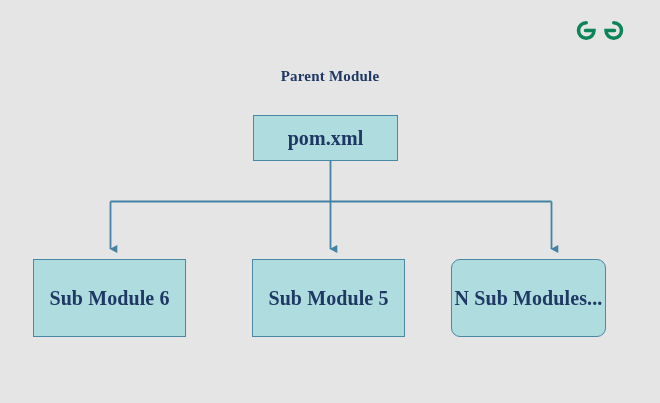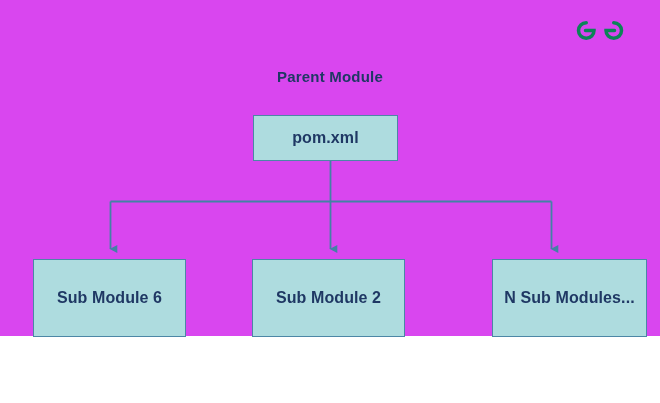--- a/index.html
+++ b/index.html
@@ -9,22 +9,23 @@
   body {
     width: 660px;
     height: 403px;
     background: #ffffff;
     font-family: "Liberation Sans", sans-serif;
     overflow: hidden;
   }
   #canvas {
     position: relative;
     width: 660px;
-    height: 336px;
-    background: #d946ef;
+    height: 403px;
+    background: #e5e5e5;
+    font-family: Liberation Serif, serif;
   }
 
   
   .logo {
     position: absolute;
     left: 576px;
     top: 13px;
     width: 48px;
     height: 30px;
   }
@@ -47,31 +48,31 @@
   .node {
     position: absolute;
     box-sizing: border-box;
     background: #aedcdf;
     border: 1.5px solid #4c87a6;
     display: flex;
     align-items: center;
     justify-content: center;
   }
   .node-label {
-    font-size: 16px;
+    font-size: 20px;
     font-weight: bold;
     color: #1f3864;
     white-space: nowrap;
     letter-spacing: 0.1px;
   }
 
   #node-parent  { left: 253px; top: 115px; width: 145px; height: 46px; }
   #node-sub1    { left: 33px;  top: 259px; width: 153px; height: 78px; }
   #node-sub2    { left: 252px; top: 259px; width: 153px; height: 78px; }
-  #node-subn    { left: 492px; top: 259px; width: 155px; height: 78px; }
+  #node-subn    { left: 451px; top: 259px; width: 155px; height: 78px; border-radius: 9px; }
 
   
   #connectors {
     position: absolute;
     left: 0;
     top: 0;
     width: 660px;
     height: 403px;
   }
 </style>
@@ -102,21 +103,21 @@
 
   <div class="node" id="node-parent">
     <span class="node-label">pom.xml</span>
   </div>
 
   <div class="node" id="node-sub1">
     <span class="node-label">Sub Module 6</span>
   </div>
 
   <div class="node" id="node-sub2">
-    <span class="node-label">Sub Module 2</span>
+    <span class="node-label">Sub Module 5</span>
   </div>
 
   <div class="node" id="node-subn">
     <span class="node-label">N Sub Modules...</span>
   </div>
 
   <svg class="logo" viewBox="0 0 96 60" xmlns="http://www.w3.org/2000/svg">
     <g fill="none" stroke="#0b8457" stroke-width="7" stroke-linecap="round">
 
       <path d="M 20.5 19.5

